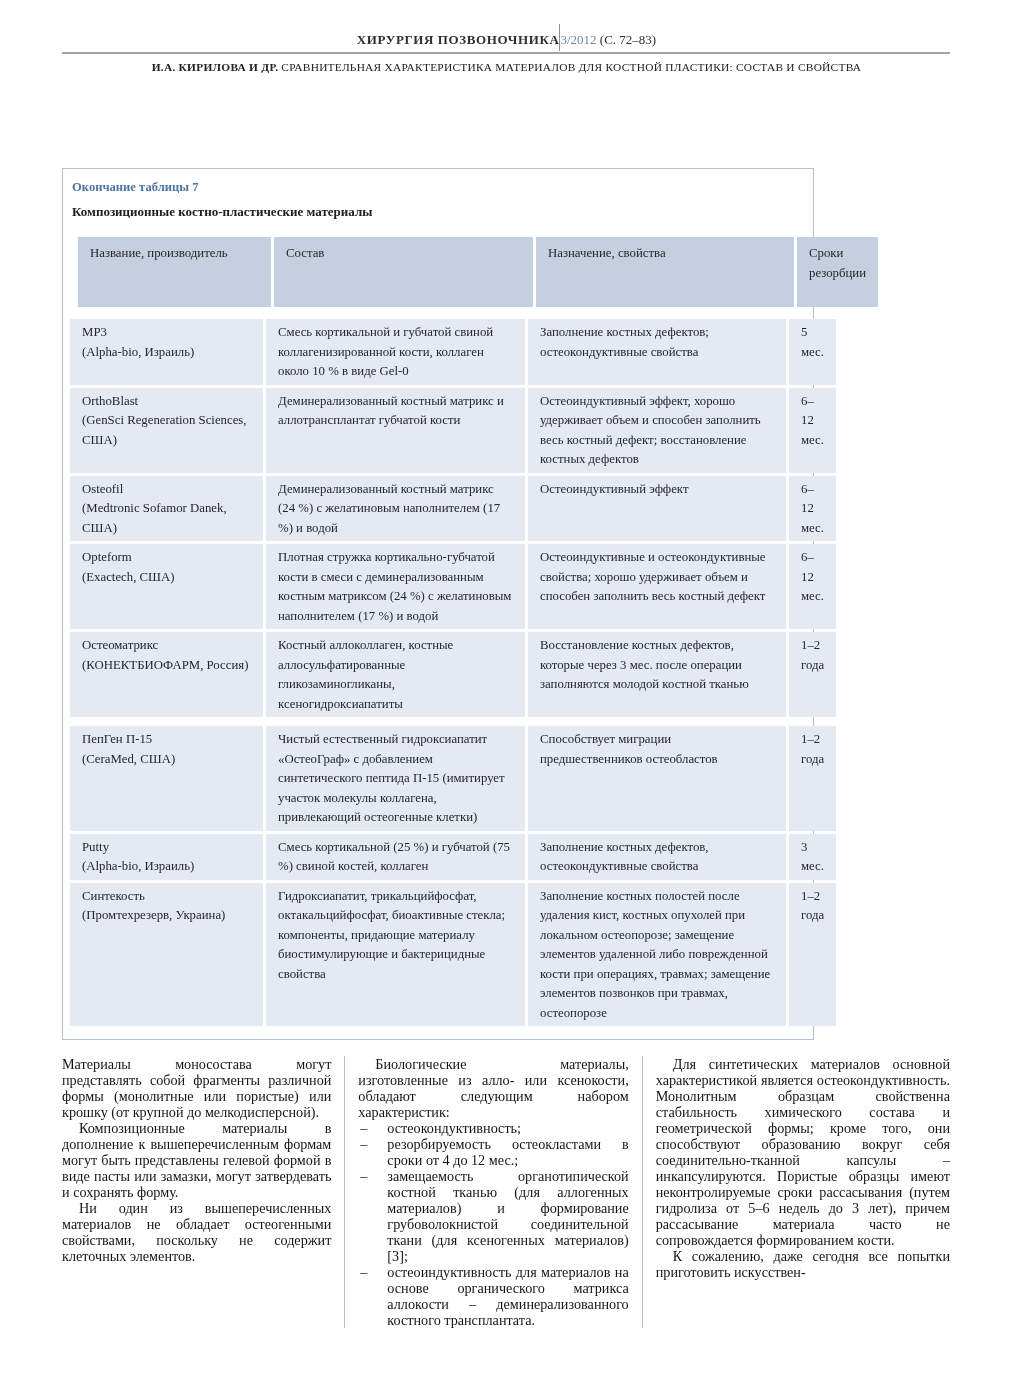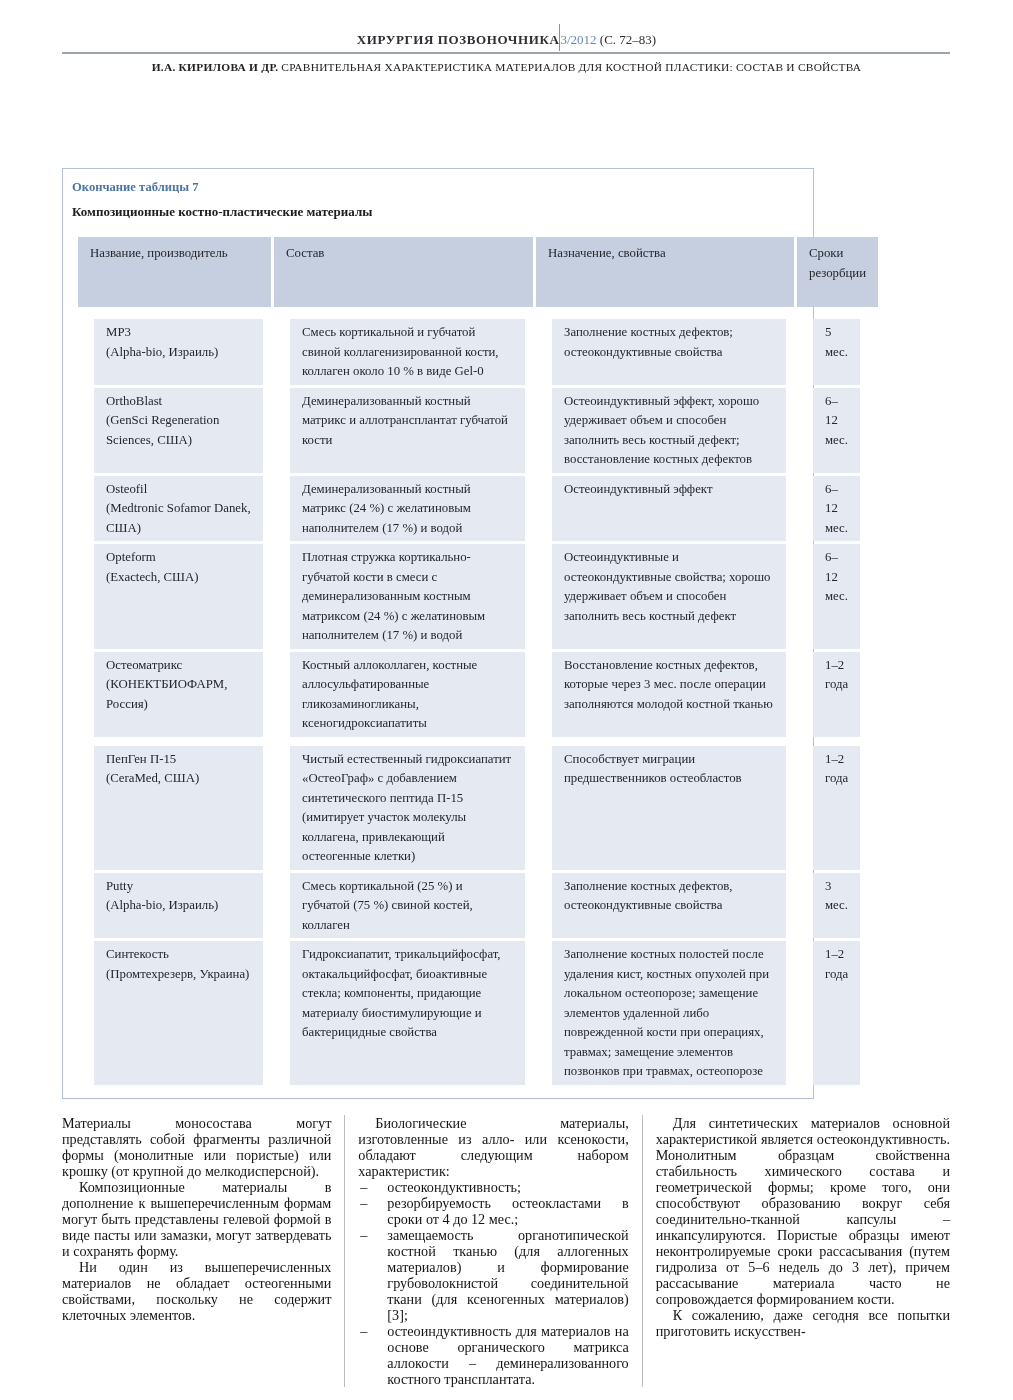--- a/index.html
+++ b/index.html
@@ -24,21 +24,21 @@
   .table-block {
     margin:95px 0 0 62px; width:752px;
     border:1px solid #b3bfd2; background:#ffffff; padding-bottom:7px;
   }
   .tbl-caption { margin:11px 9px 0; font-size:12.6px; font-weight:700; color:#4c74a4; }
   .tbl-subtitle { margin:9px 9px 17px; font-size:13px; font-weight:700; color:#202024; }
   .row { display:grid; grid-template-columns:193px 259px 258px 1fr; gap:3px; margin:0 7px 3px; }
   .cell { padding:4px 12px 3px; font-size:12.8px; line-height:19.5px; color:#26262c; }
   .tbl-header .cell { background:#c6cfe0; padding:7px 12px 24px; }
   .tbl-header { margin-bottom:12px;padding-left:8px; }
-  .body-row .cell { background:#e5e9f1;margin-left:24px; }
+  .body-row .cell { background:#e5e9f1; }
   .r1{min-height:63px;} .r2{min-height:84px;} .r3{min-height:63px;} .r4{min-height:82px;}
   .r5 .cell{min-height:84px;} .r5{margin-bottom:9px;}
   .r6 .cell{min-height:103px;} .r7 .cell{min-height:45px;} .r8 .cell{min-height:122px;}
   .r8 { margin-bottom:6px; }
   
   .body-cols { display:flex; margin:16px 63px 0 62px; }
   .bcol { font-size:14.2px; line-height:16px; text-align:justify; color:#141416; }
   .col1 { width:283px; padding-right:13px; }
   .col2 { width:297px; padding:0 13px; }
   .col3 { width:308px; padding-left:13px; }

